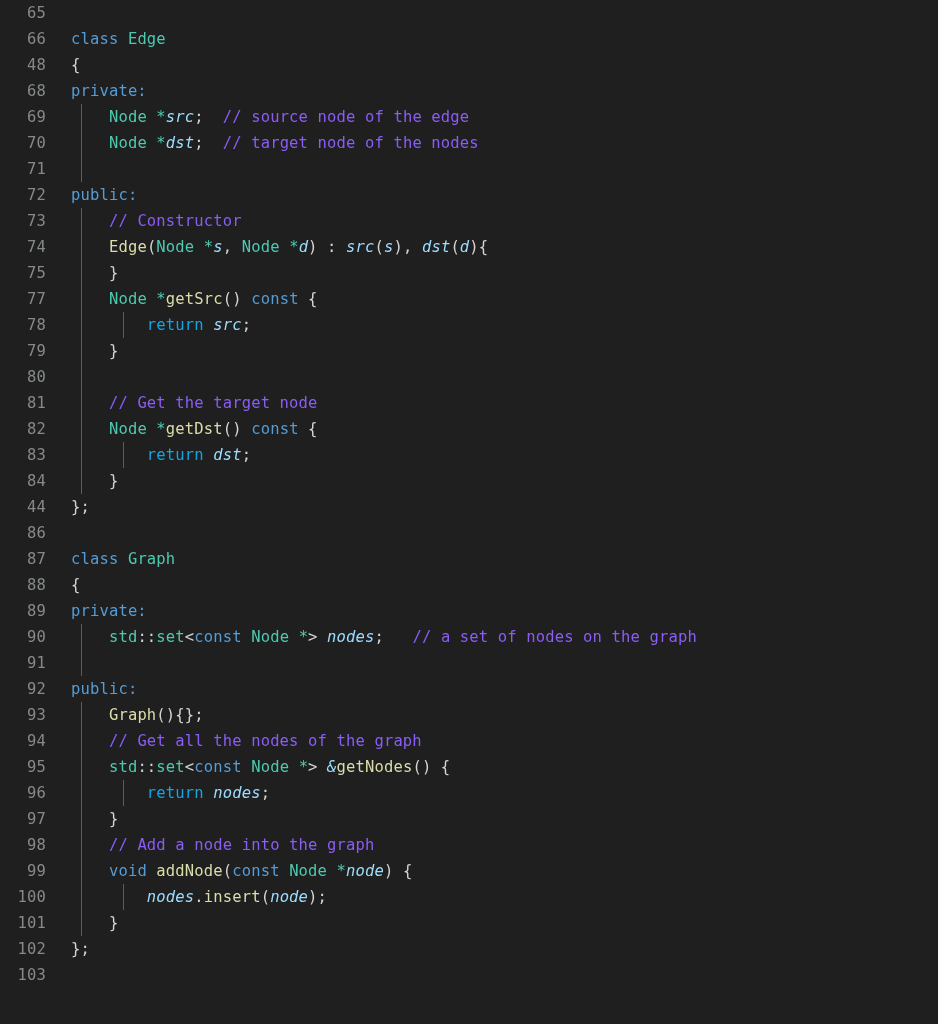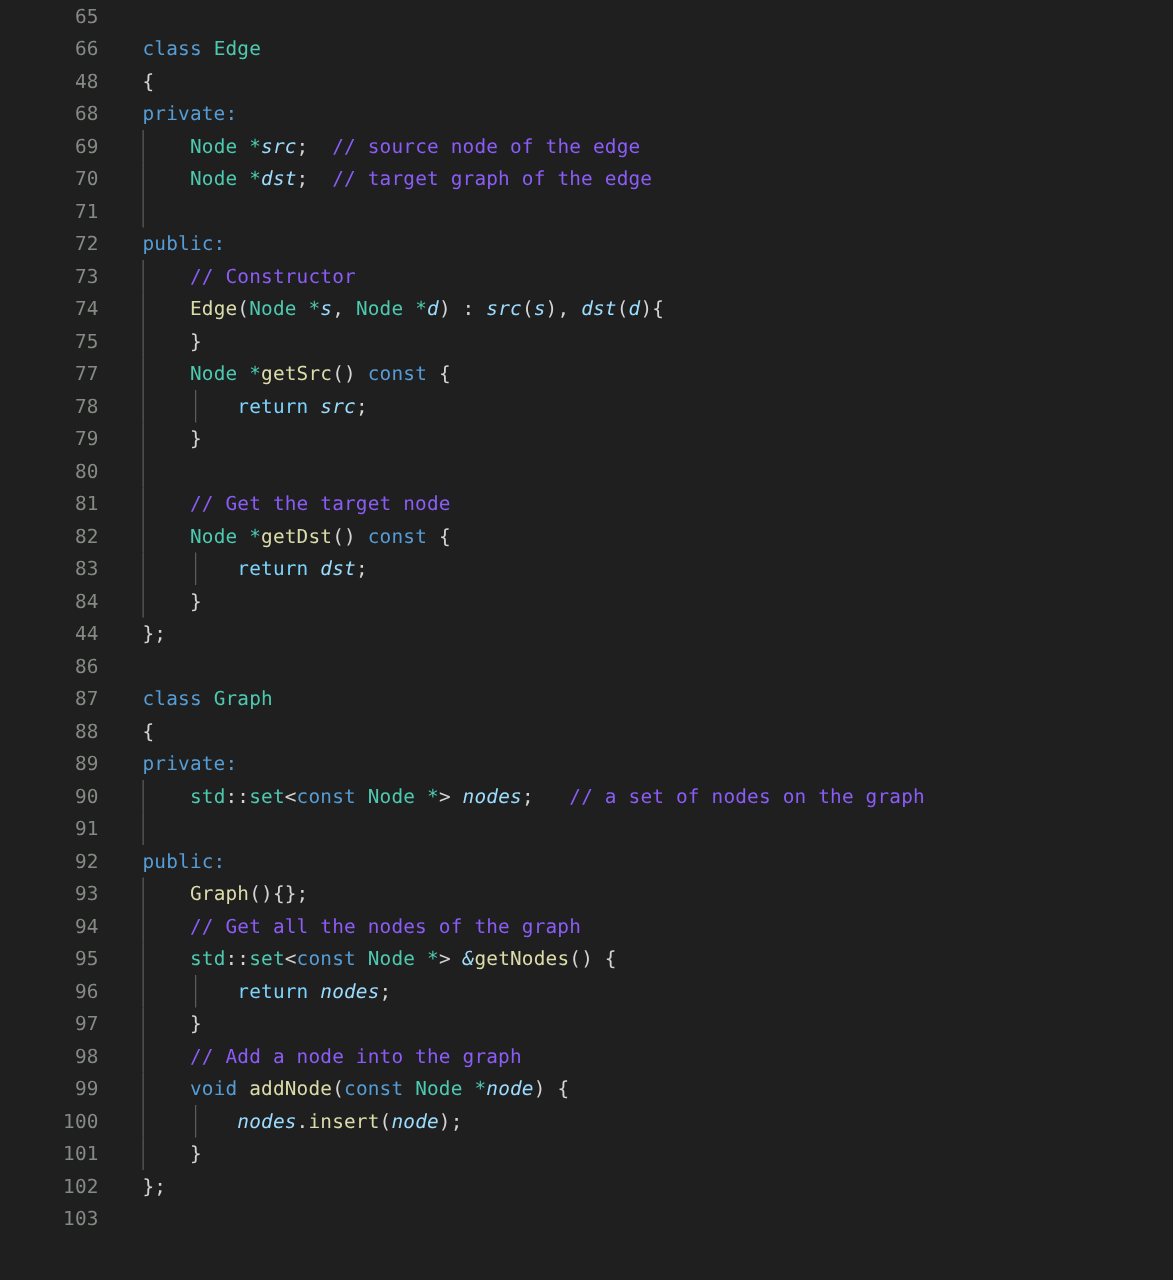--- a/index.html
+++ b/index.html
@@ -14,21 +14,20 @@
     font-family: "DejaVu Sans Mono", monospace;
   }
 
   #editor {
     position: relative;
     width: 786px;
     height: 1024px;
     background: #1e1f1e;
     font-size: 15.5px;
     line-height: 26px;
-    padding-left: 33px;
   }
 
   .code-line {
     position: relative;
     height: 26px;
     line-height: 26px;
     white-space: pre;
   }
 
   .lineno {
@@ -37,21 +36,21 @@
     top: 0;
     width: 46px;
     text-align: right;
     color: #868a86;
     font-size: 15.5px;
     letter-spacing: 0.2px;
   }
 
   .linetext {
     position: absolute;
-    left: 81px;
+    left: 71px;
     top: 0;
     color: #d4d4d4;
     letter-spacing: 0.15px;
     text-align: right;
   }
 
   
   .guide {
     position: absolute;
     top: 0;
@@ -60,36 +59,36 @@
     background: #5a5d5a;
   }
   .g1 { left: 81px; }
   .g2 { left: 123px; }
 
   
   .t-key      { color: #569cd6; }   
   .t-type     { color: #4ec9b0; }   
   .t-fn       { color: #dcdcaa; }   
   .t-var      { color: #9cdcfe; font-style: italic; }   
-  .t-ctrl     { color: #7dd3fc; }   
+  .t-ctrl     { color: #0ea5e9; }   
   .t-comment  { color: #8b5cf6; }   
   .t-punc     { color: #d4d4d4; }   
   .t-op       { color: #4ec9b0; }   
 </style>
 </head>
 <body>
 
 <div id="editor">
   <div id="code-surface">
       <div class="code-line"><div class="lineno">65</div><div class="linetext"></div></div>
       <div class="code-line"><div class="lineno">66</div><div class="linetext"><span class="t-key">class</span><span class="t-punc"> </span><span class="t-type">Edge</span></div></div>
       <div class="code-line"><div class="lineno">48</div><div class="linetext"><span class="t-punc">{</span></div></div>
       <div class="code-line"><div class="lineno">68</div><div class="linetext"><span class="t-key">private:</span></div></div>
       <div class="code-line"><div class="lineno">69</div><div class="guide g1"></div><div class="linetext"><span class="t-punc">    </span><span class="t-type">Node</span><span class="t-punc"> </span><span class="t-op">*</span><span class="t-var">src</span><span class="t-punc">;</span><span class="t-punc">  </span><span class="t-comment">// source node of the edge</span></div></div>
-      <div class="code-line"><div class="lineno">70</div><div class="guide g1"></div><div class="linetext"><span class="t-punc">    </span><span class="t-type">Node</span><span class="t-punc"> </span><span class="t-op">*</span><span class="t-var">dst</span><span class="t-punc">;</span><span class="t-punc">  </span><span class="t-comment">// target graph of the edge</span></div></div>
+      <div class="code-line"><div class="lineno">70</div><div class="guide g1"></div><div class="linetext"><span class="t-punc">    </span><span class="t-type">Node</span><span class="t-punc"> </span><span class="t-op">*</span><span class="t-var">dst</span><span class="t-punc">;</span><span class="t-punc">  </span><span class="t-comment">// target node of the nodes</span></div></div>
       <div class="code-line"><div class="lineno">71</div><div class="guide g1"></div><div class="linetext"></div></div>
       <div class="code-line"><div class="lineno">72</div><div class="linetext"><span class="t-key">public:</span></div></div>
       <div class="code-line"><div class="lineno">73</div><div class="guide g1"></div><div class="linetext"><span class="t-punc">    </span><span class="t-comment">// Constructor</span></div></div>
       <div class="code-line"><div class="lineno">74</div><div class="guide g1"></div><div class="linetext"><span class="t-punc">    </span><span class="t-fn">Edge</span><span class="t-punc">(</span><span class="t-type">Node</span><span class="t-punc"> </span><span class="t-op">*</span><span class="t-var">s</span><span class="t-punc">, </span><span class="t-type">Node</span><span class="t-punc"> </span><span class="t-op">*</span><span class="t-var">d</span><span class="t-punc">) : </span><span class="t-var">src</span><span class="t-punc">(</span><span class="t-var">s</span><span class="t-punc">), </span><span class="t-var">dst</span><span class="t-punc">(</span><span class="t-var">d</span><span class="t-punc">){</span></div></div>
       <div class="code-line"><div class="lineno">75</div><div class="guide g1"></div><div class="linetext"><span class="t-punc">    }</span></div></div>
       <div class="code-line"><div class="lineno">77</div><div class="guide g1"></div><div class="linetext"><span class="t-punc">    </span><span class="t-type">Node</span><span class="t-punc"> </span><span class="t-op">*</span><span class="t-fn">getSrc</span><span class="t-punc">() </span><span class="t-key">const</span><span class="t-punc"> {</span></div></div>
       <div class="code-line"><div class="lineno">78</div><div class="guide g1"></div><div class="guide g2"></div><div class="linetext"><span class="t-punc">        </span><span class="t-ctrl">return</span><span class="t-punc"> </span><span class="t-var">src</span><span class="t-punc">;</span></div></div>
       <div class="code-line"><div class="lineno">79</div><div class="guide g1"></div><div class="linetext"><span class="t-punc">    }</span></div></div>
       <div class="code-line"><div class="lineno">80</div><div class="guide g1"></div><div class="linetext"></div></div>
       <div class="code-line"><div class="lineno">81</div><div class="guide g1"></div><div class="linetext"><span class="t-punc">    </span><span class="t-comment">// Get the target node</span></div></div>

